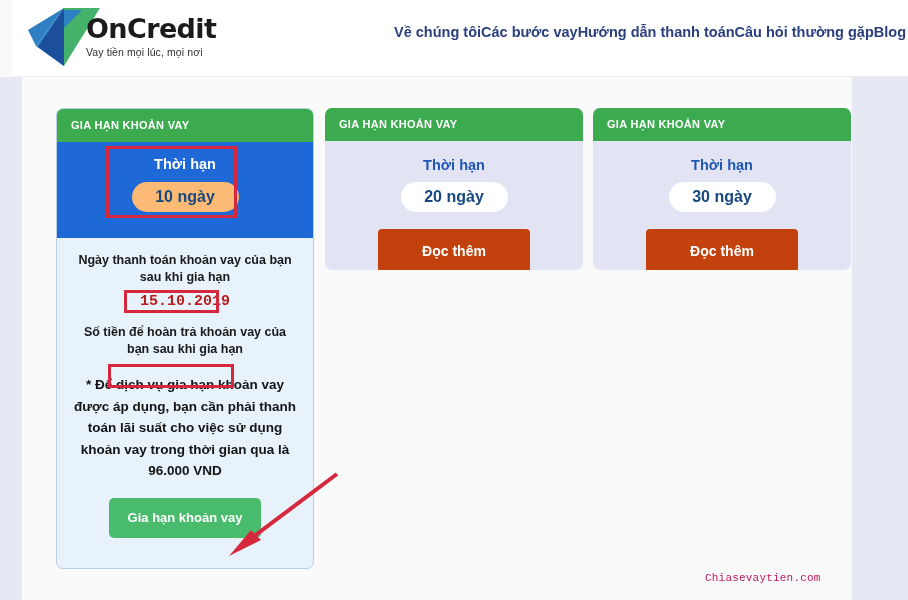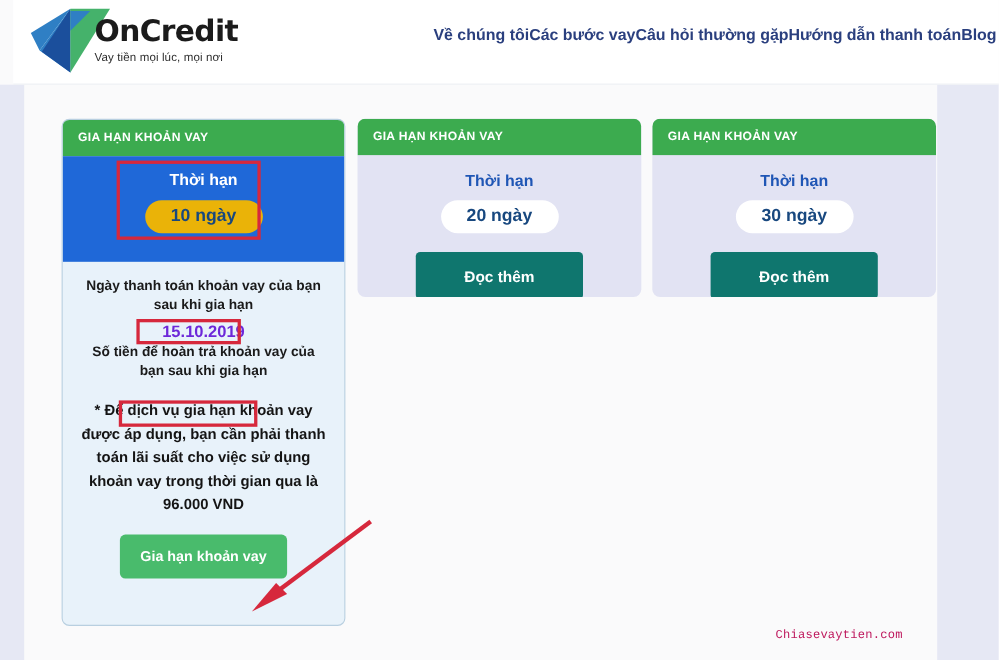--- a/index.html
+++ b/index.html
@@ -122,21 +122,21 @@
     text-align: center;
     color: #ffffff;
     font-size: 14.5px;
     font-weight: bold;
     padding-top: 13px;
     line-height: 19px;
   }
   .pill {
     margin: 8px auto 0;
     width: 107px; height: 30px;
-    background: #eab308;
+    background: #fdba74;
     border-radius: 16px;
     color: #18487f;
     font-size: 16px;
     font-weight: bold;
     text-align: center;
     line-height: 30px;
   }
   .card1-body {
     padding: 14px 16px 0;
   }
@@ -144,23 +144,24 @@
     text-align: center;
     font-size: 12.5px;
     color: #1a1a1a;
     line-height: 17px;
     font-weight: 600;
   }
   .hl-value {
     display: inline-block;
     font-size: 15px;
     font-weight: bold;
-    color: #6d28d9;
+    color: #b91c1c;
     line-height: 19px;
     padding: 1px 10px;
+    font-family: Liberation Mono, monospace;
   }
   .hl-wrap { text-align: center; margin-top: 5px; }
   .note {
     margin-top: 16px;
     font-size: 13.5px;
     font-weight: bold;
     color: #141414;
     line-height: 21.5px;
     text-align: center;
   }
@@ -202,21 +203,21 @@
     color: #18487f;
     font-size: 16px;
     font-weight: bold;
     text-align: center;
     line-height: 30px;
   }
   .blue-btn {
     display: block;
     margin: 17px auto 0;
     width: 152px; height: 43px;
-    background: #0f766e;
+    background: #c2410c;
     border: none;
     border-radius: 4px;
     color: #ffffff;
     font-size: 14px;
     font-weight: bold;
     cursor: pointer;
     font-family: "Liberation Sans", sans-serif;
   }
 
   
@@ -266,43 +267,43 @@
     </svg>
     <div class="logo-text">
       <div class="logo-name">OnCredit</div>
       <div class="logo-tag">Vay tiền mọi lúc, mọi nơi</div>
     </div>
   </div>
 
   <div class="nav">
     <div class="nav-item">Về chúng tôi</div>
     <div class="nav-item">Các bước vay</div>
+    <div class="nav-item">Hướng dẫn thanh toán</div>
     <div class="nav-item">Câu hỏi thường gặp</div>
-    <div class="nav-item">Hướng dẫn thanh toán</div>
     <div class="nav-item">Blog</div>
   </div>
 </div>
 
 <div class="cards">
 
   <div class="card" id="card-1">
     <div class="card-head">GIA HẠN KHOẢN VAY</div>
 
     <div class="card1-blue">
       <div class="blue-label">Thời hạn</div>
       <div class="pill">10 ngày</div>
     </div>
 
     <div class="card1-body">
       <div class="body-text">Ngày thanh toán khoản vay của bạn sau khi gia hạn</div>
       <div class="hl-wrap">
         <span class="hl-value">15.10.2019</span>
       </div>
 
-      <div class="body-text" style="">Số tiền để hoàn trả khoản vay của bạn sau khi gia hạn</div>
+      <div class="body-text" style="margin-top:12px;">Số tiền để hoàn trả khoản vay của bạn sau khi gia hạn</div>
 
       <div class="note">* Để dịch vụ gia hạn khoản vay được áp dụng, bạn cần phải thanh toán lãi suất cho việc sử dụng khoản vay trong thời gian qua là 96.000 VND</div>
 
       <button class="green-btn">Gia hạn khoản vay</button>
     </div>
   </div>
 
   <div class="card card-sm" id="card-2">
     <div class="card-head">GIA HẠN KHOẢN VAY</div>
     <div class="sm-label">Thời hạn</div>

